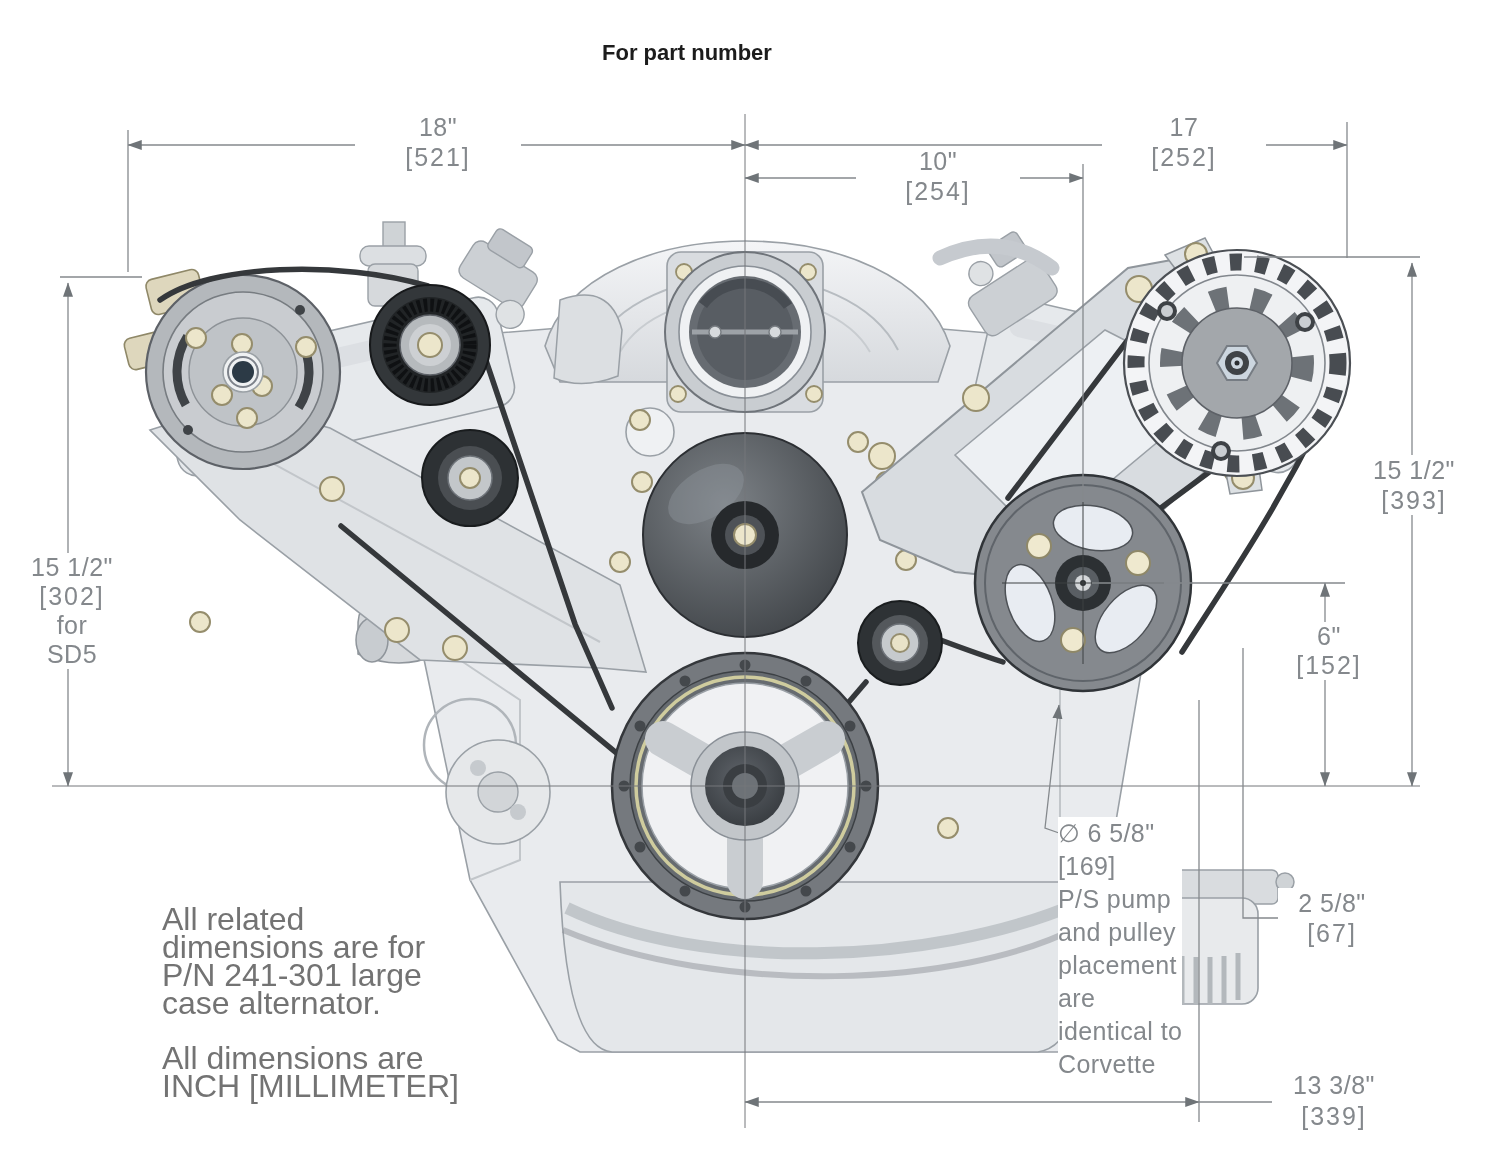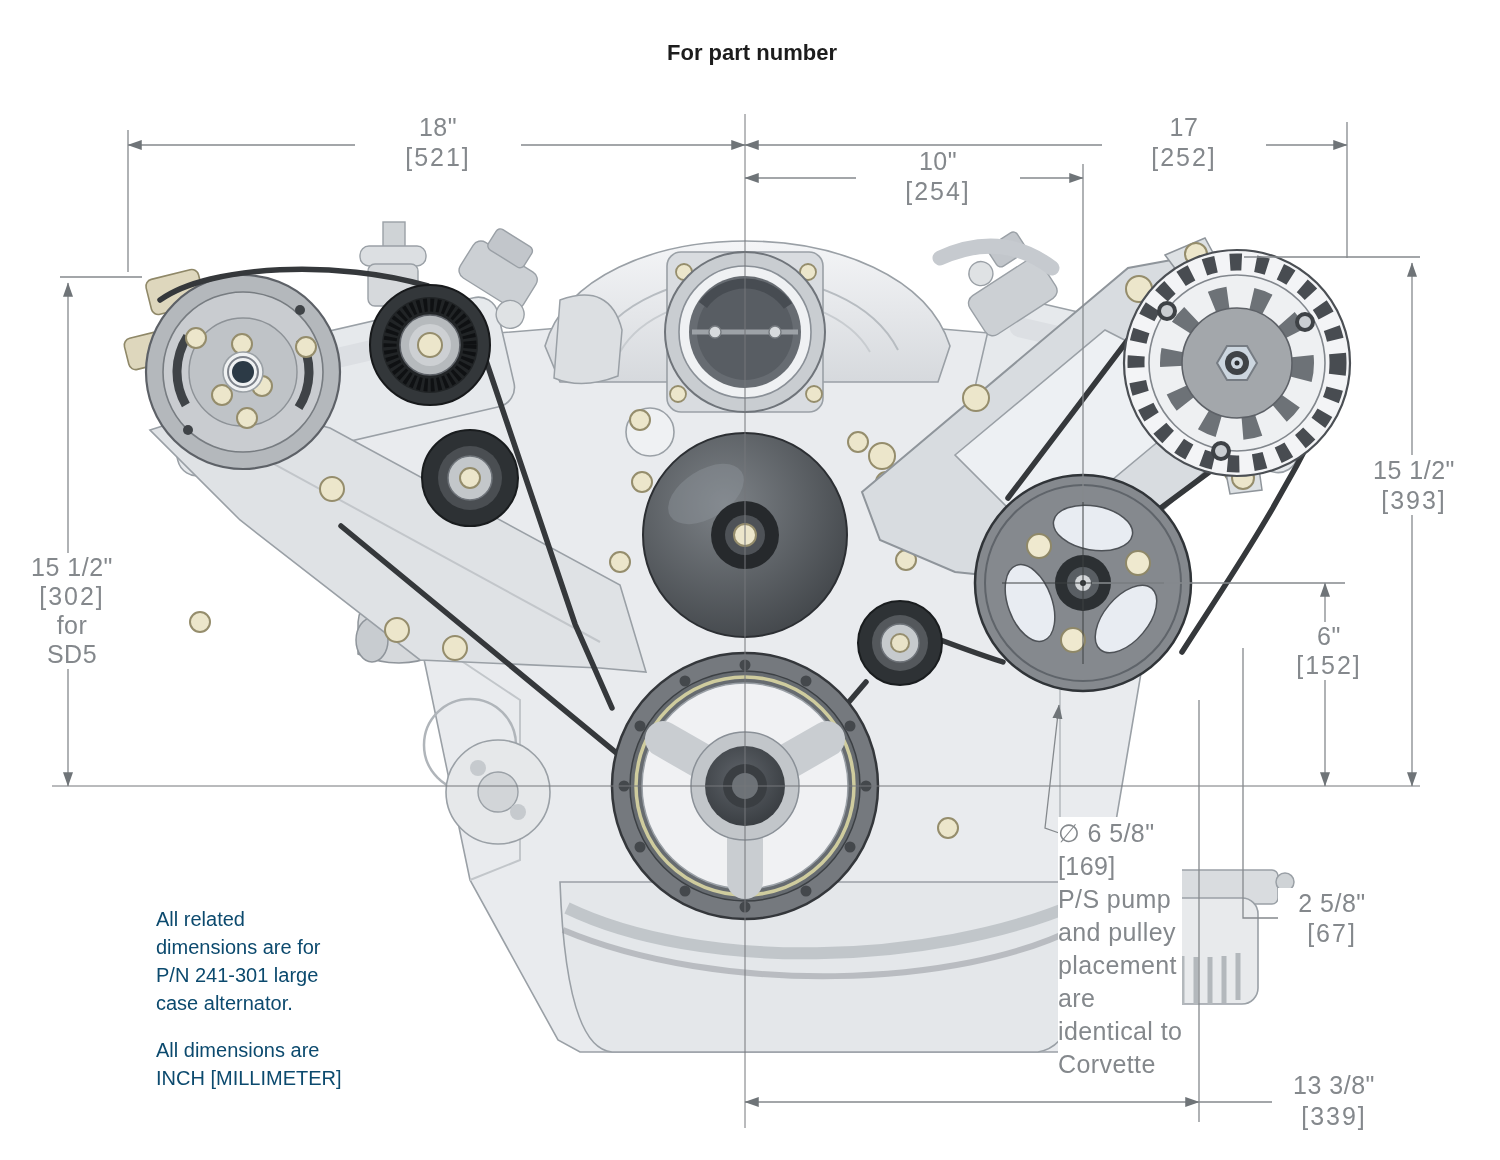--- a/index.html
+++ b/index.html
@@ -1,28 +1,28 @@
 <!DOCTYPE html>
 <html><head>
 <meta charset="utf-8">
 <style>
   html,body{margin:0;padding:0;background:#fff}
   .canvas{position:relative;width:1500px;height:1160px;background:#ffffff;
           font-family:"Liberation Sans",sans-serif;overflow:hidden}
   .canvas svg{position:absolute;left:0;top:0}
-  .title{position:absolute;left:602px;top:40px;width:300px;text-align:center;
+  .title{position:absolute;left:602px;top:40px;width:300px;
          font-weight:bold;font-size:22px;line-height:25px;color:#1c1c1c}
   .dim{position:absolute;color:#84888c;font-size:25px;line-height:30px;
        text-align:center;letter-spacing:.5px;background:#fff;padding:0 2px}
   .dim .mm{letter-spacing:2px}
   .psnote{position:absolute;left:1058px;top:817px;color:#84888c;
           font-size:25px;line-height:33px;letter-spacing:.4px;background:#fff}
-  .notes{position:absolute;left:156px;top:905px;color:#0c4a6e;
-         font-size:20px;line-height:28px}
-  .notes .p2{margin-top:19px}
+  .notes{position:absolute;left:162px;top:905px;color:#737373;
+         font-size:32px;line-height:28px}
+  .notes .p2{margin-top:27px}
 </style>
 </head>
 <body>
 
 <div class="canvas">
 
 <svg width="1500" height="1160" viewBox="0 0 1500 1160">
   <defs>
     <linearGradient id="gLight" x1="0" y1="0" x2="0" y2="1">
       <stop offset="0" stop-color="#f4f5f7"></stop>

